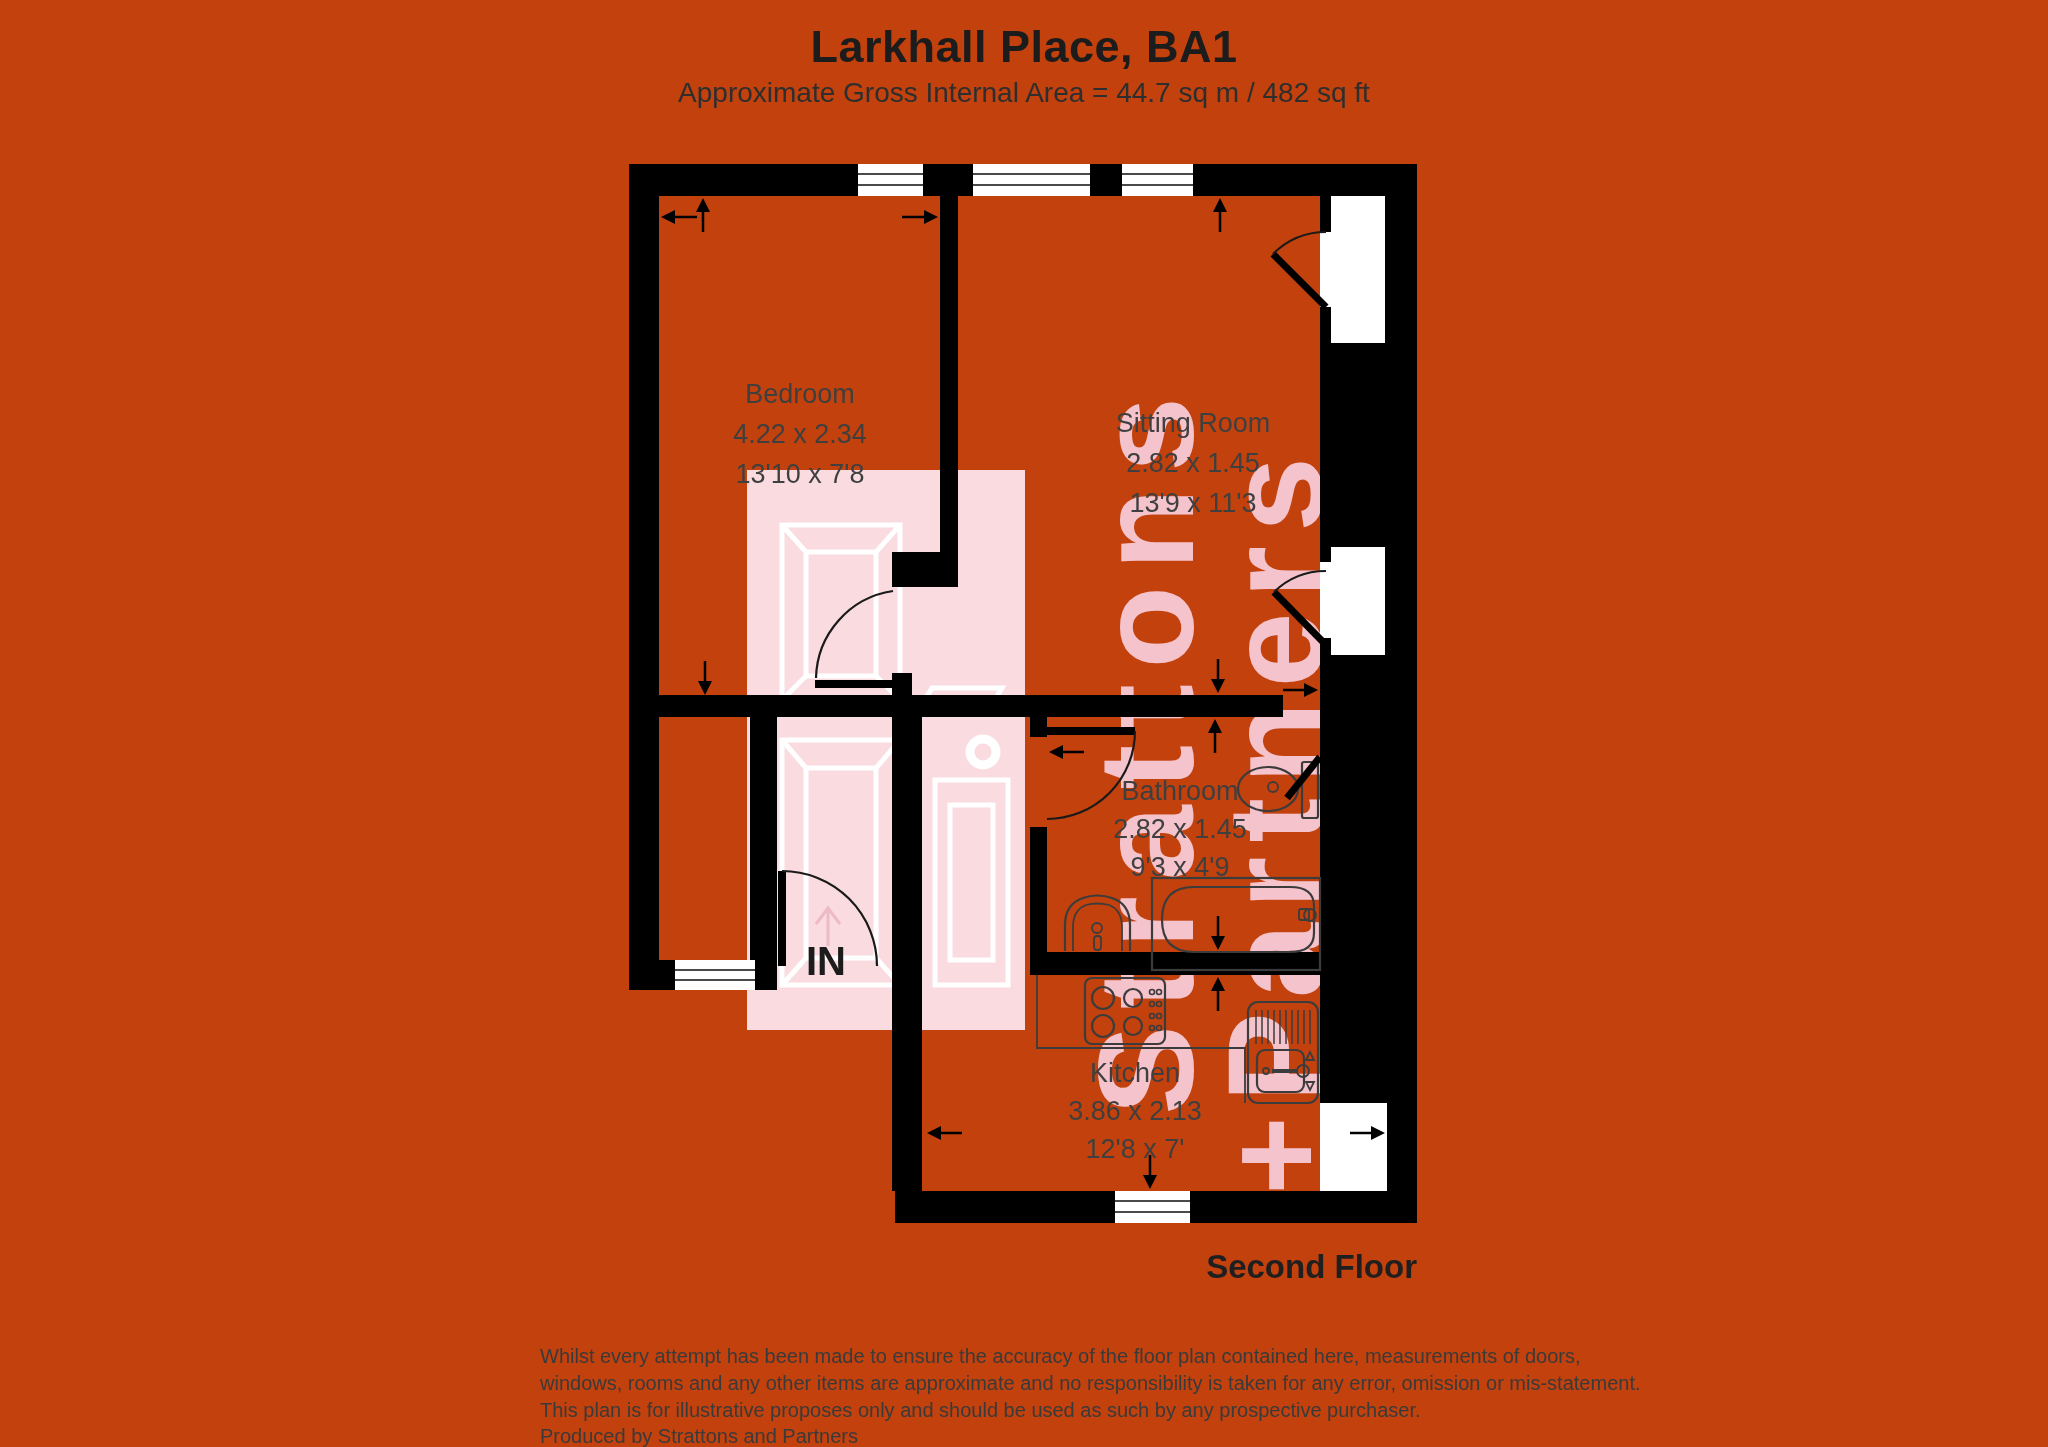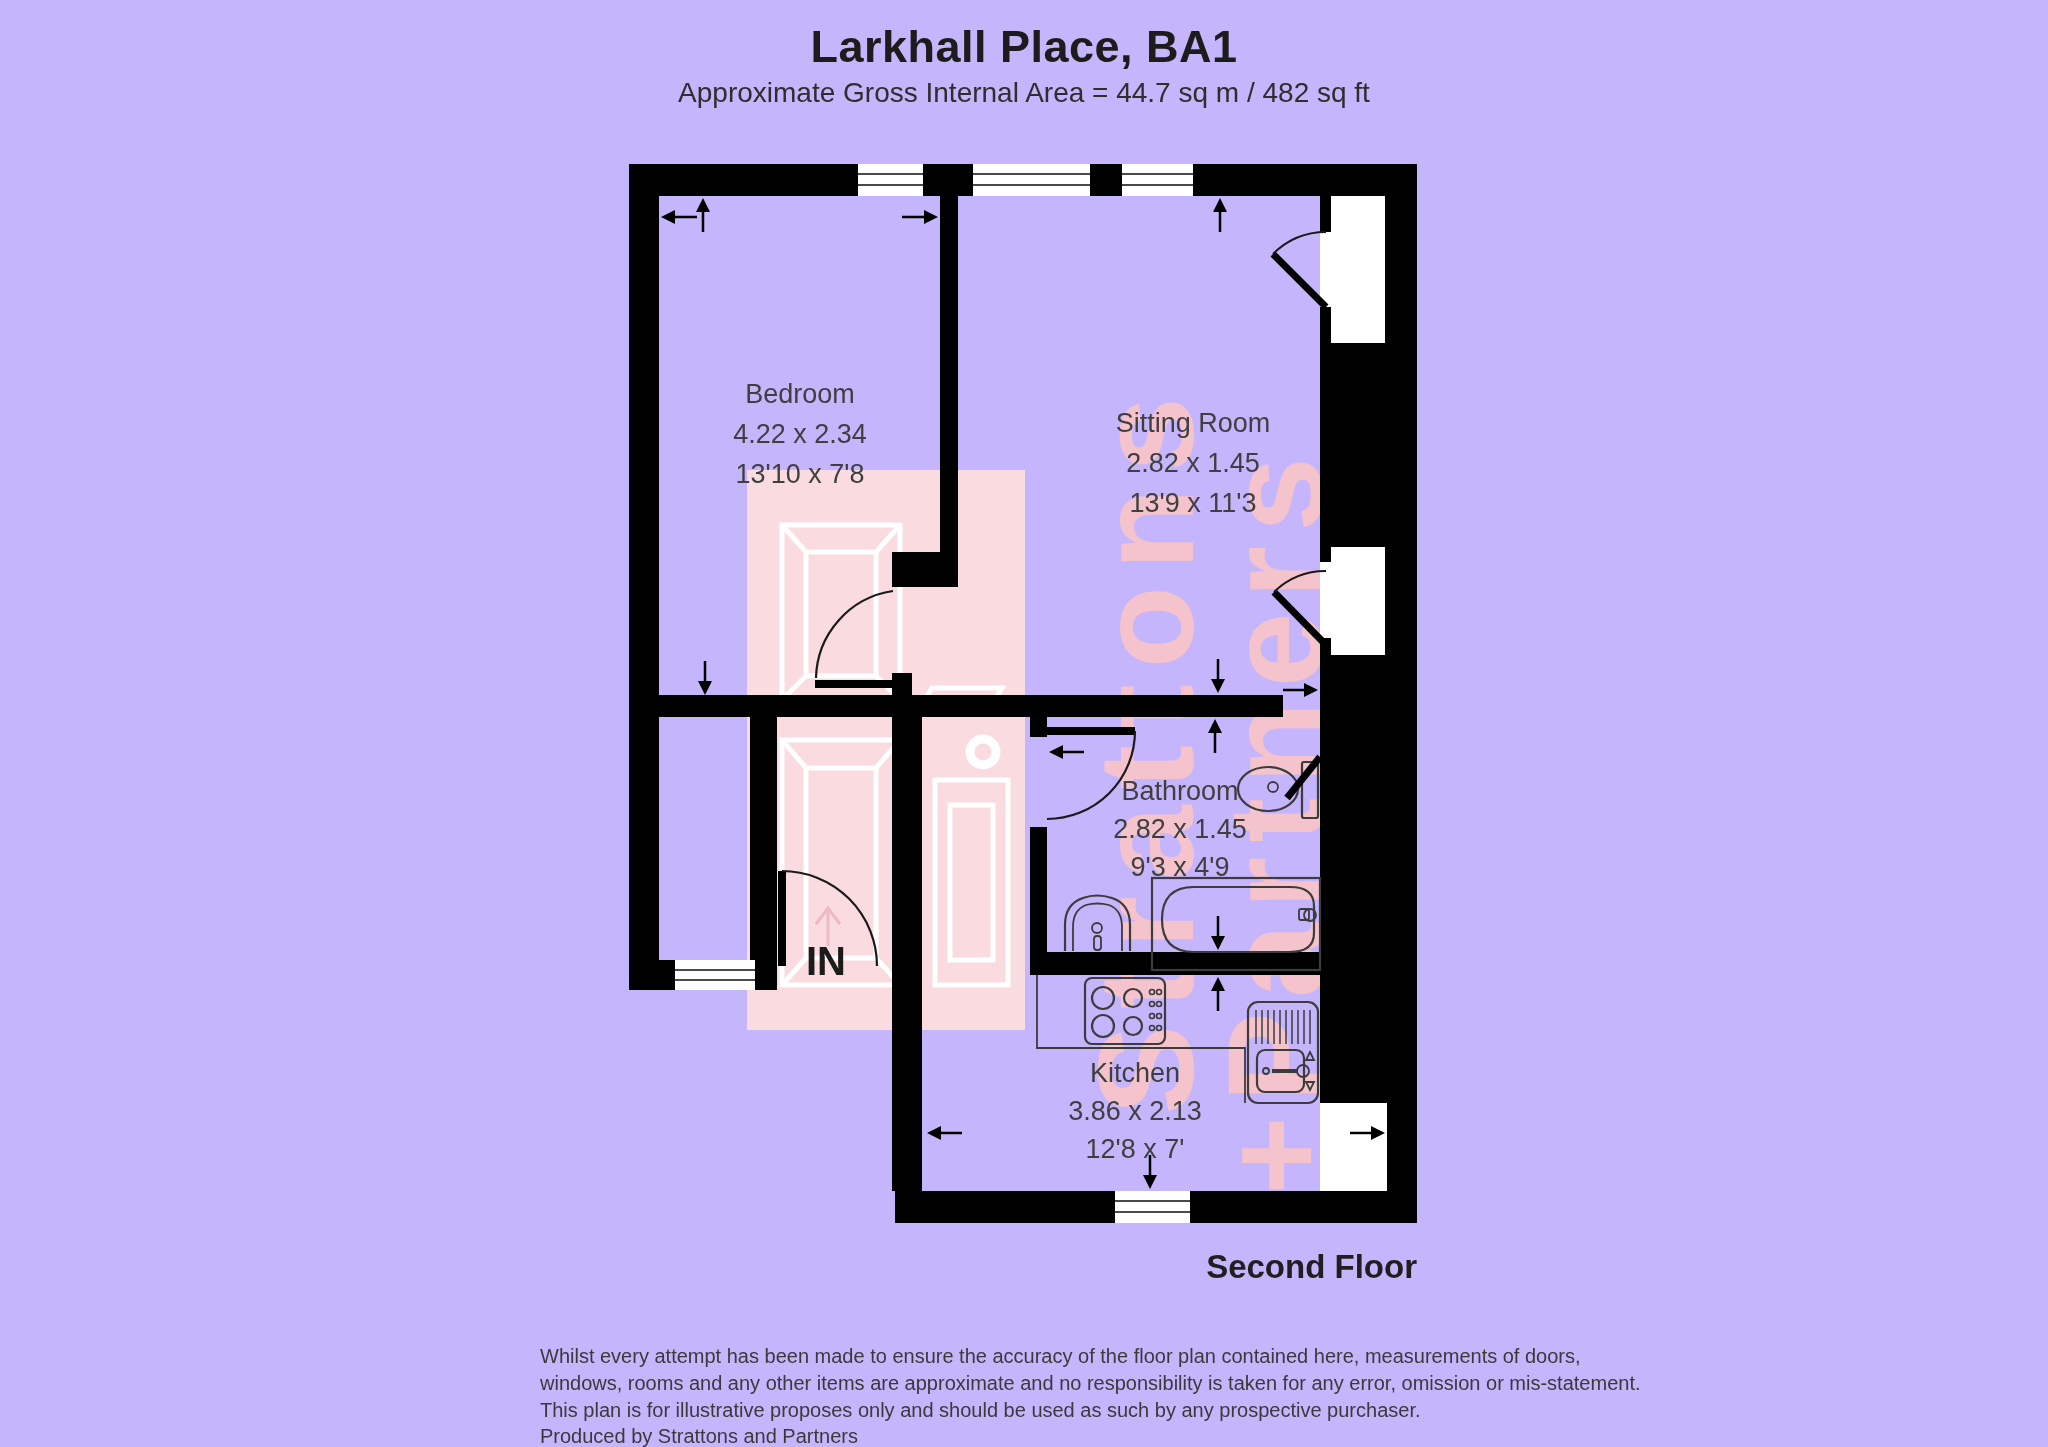--- a/index.html
+++ b/index.html
@@ -1,16 +1,16 @@
 <!DOCTYPE html>
 <html><head>
 <meta charset="utf-8">
 <style>
   html,body{margin:0;padding:0;background:#ffffff;}
-  .page{position:relative;width:2048px;height:1447px;background:#c4b5fd;overflow:hidden;
+  .page{position:relative;width:2048px;height:1447px;background:#c2410c;overflow:hidden;
         font-family:"Liberation Sans", sans-serif;}
   svg{display:block;}
   text{font-family:"Liberation Sans", sans-serif;}
   .room-label{fill:#3f3f3f;font-size:27px;font-weight:500;text-anchor:middle;}
   .title{fill:#1c1c1c;font-size:45px;font-weight:bold;text-anchor:middle;letter-spacing:0.5px;}
   .subtitle{fill:#2e2e2e;font-size:28px;text-anchor:middle;}
   .floor-label{fill:#1f1f1f;font-size:33px;font-weight:bold;text-anchor:end;}
   .in-label{fill:#1c1c1c;font-size:40px;font-weight:600;text-anchor:middle;}
   .disclaimer{fill:#3a3a3a;font-size:20px;}
   .wall{fill:#000000;stroke:none;}

